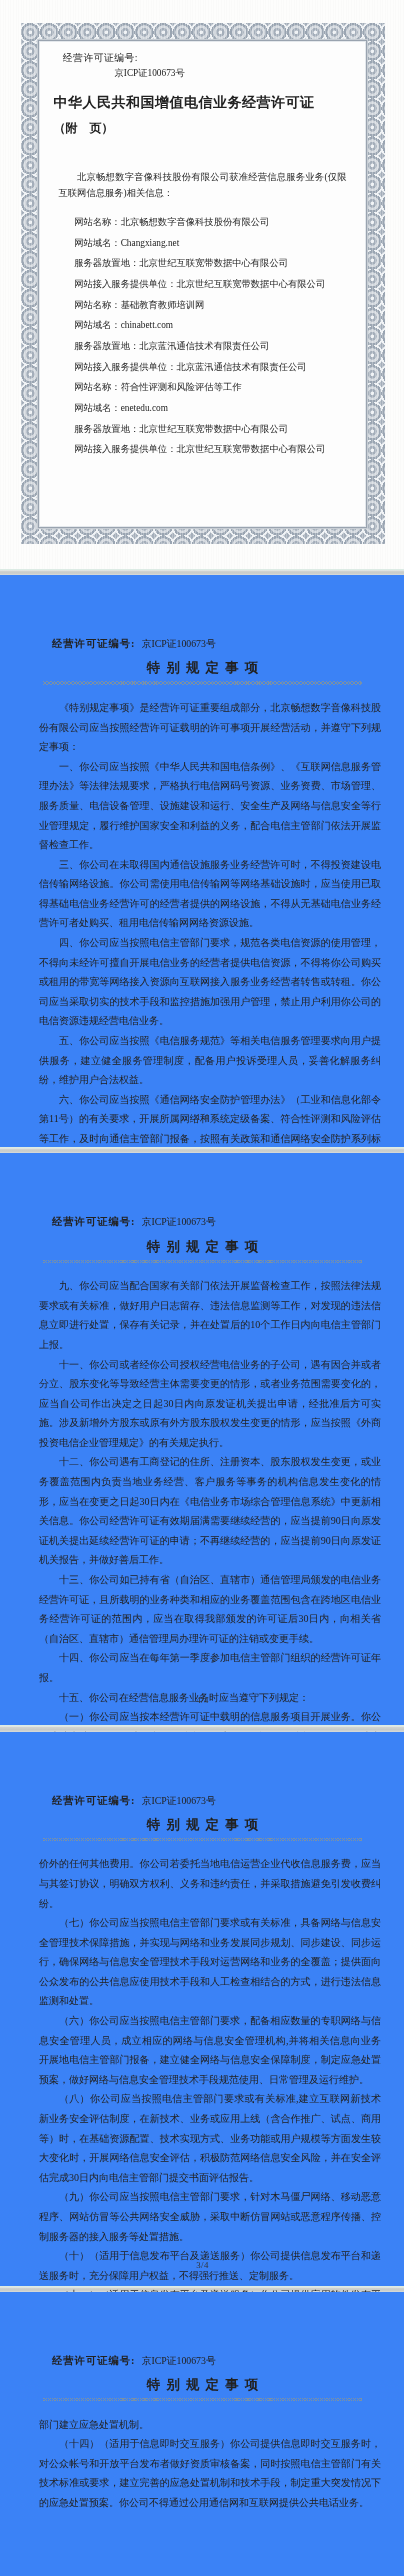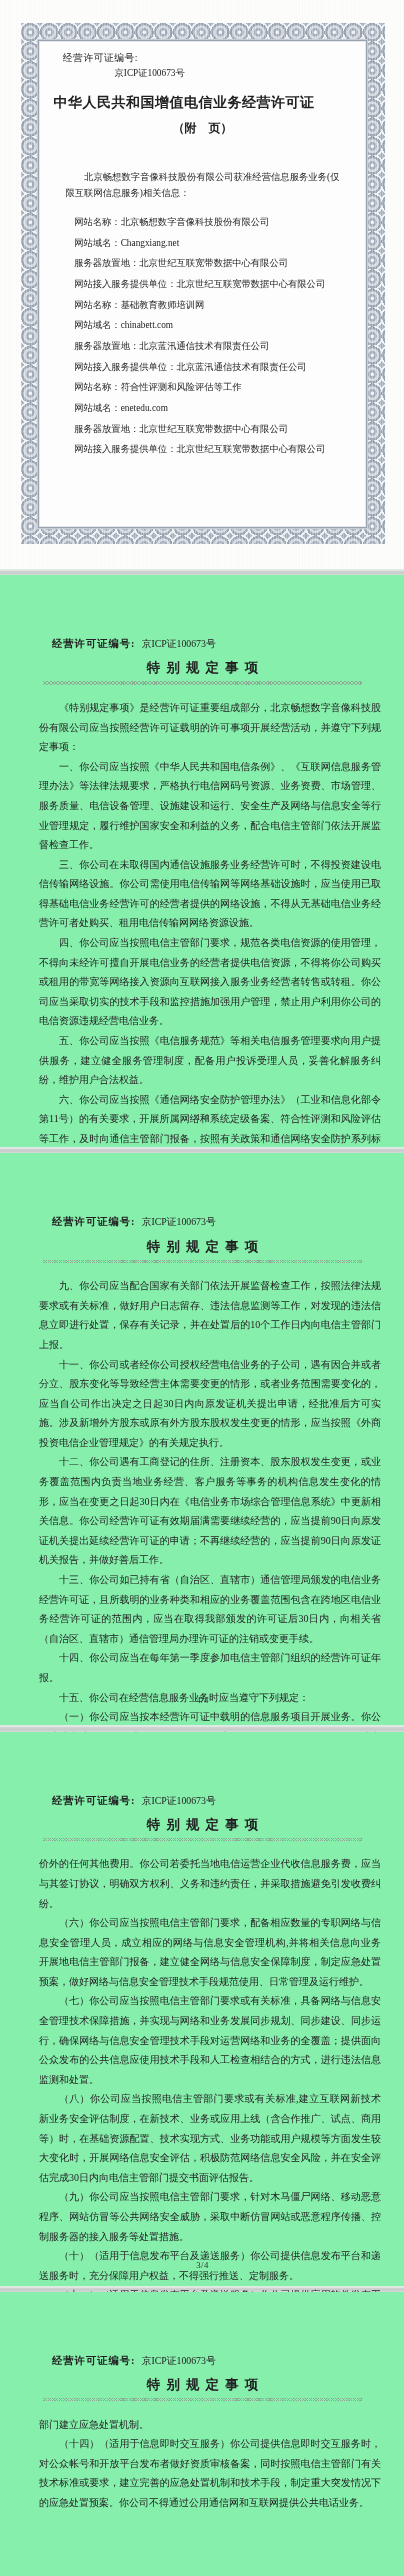--- a/index.html
+++ b/index.html
@@ -37,27 +37,27 @@
   .cert-inner{
     background:#fdfdfd;
     width:100%;height:100%;
     box-sizing:border-box;
     box-shadow:0 0 0 1px #e4e8ec, 0 0 0 2.1px #99a3af, 0 0 0 3.1px #ccd2d9;
     padding:8.2px 13.4px;
   }
   .cert-licrow{margin:2.1px 0 0 9.3px;font-size:9.8px;letter-spacing:0.5px;}
   .cert-licnum{margin:2.1px 0 0 61px;font-size:9.3px;}
   .cert-title{margin:14.4px 0 0;text-align:left;font-size:14px;font-weight:bold;letter-spacing:0.5px;}
-  .cert-subtitle{margin:8.2px 0 0;text-align:center;font-size:12px;font-weight:bold;}
-  .cert-intro{margin:33px 12px 0;font-size:9.3px;line-height:15.5px;text-indent:2em;text-align:justify;}
+  .cert-subtitle{margin:8.2px 0 0;text-align:left;font-size:12px;font-weight:bold;}
+  .cert-intro{margin:33px 5px 0;font-size:9.3px;line-height:15.5px;text-indent:2em;text-align:justify;}
   .cert-entries{margin-top:13.4px;}
   .cert-entries p{margin:0 2.1px 6.7px;font-size:9.3px;line-height:14px;text-indent:2em;text-align:justify;}
 
   
-  .special{position:relative;background:#86efac;box-sizing:border-box;padding-top:62px;}
+  .special{position:relative;background:#3b82f6;box-sizing:border-box;padding-top:62px;}
   .sp-head{margin-left:52px;white-space:nowrap;}
   .sp-head .lbl{font-size:10.3px;font-weight:bold;letter-spacing:1px;}
   .sp-head .num{font-size:9.8px;margin-left:4.1px;}
   .sp-title{margin:8.2px 0 0;text-align:center;font-size:13.4px;font-weight:bold;letter-spacing:6.2px;text-indent:6.2px;}
   .zigzag{
     width:319px;height:3.1px;margin:4.1px auto 0;
     background:
       repeating-linear-gradient(45deg,  #8e968f 0 0.8px, rgba(0,0,0,0) 0.8px 2.6px),
       repeating-linear-gradient(135deg, #8e968f 0 0.8px, rgba(0,0,0,0) 0.8px 2.6px);
     opacity:.75;
@@ -158,22 +158,22 @@
 
   <section class="special h-p4">
     <div class="sp-head">
       <span class="lbl">经营许可证编号:</span>
       <span class="num">京ICP证100673号</span>
     </div>
     <h2 class="sp-title">特别规定事项</h2>
     <div class="zigzag"></div>
     <div class="sp-body">
       <p class="no-indent">价外的任何其他费用。你公司若委托当地电信运营企业代收信息服务费，应当与其签订协议，明确双方权利、义务和违约责任，并采取措施避免引发收费纠纷。</p>
+      <p>（七）你公司应当按照电信主管部门要求或有关标准，具备网络与信息安全管理技术保障措施，并实现与网络和业务发展同步规划、同步建设、同步运行，确保网络与信息安全管理技术手段对运营网络和业务的全覆盖；提供面向公众发布的公共信息应使用技术手段和人工检查相结合的方式，进行违法信息监测和处置。</p>
       <p>（六）你公司应当按照电信主管部门要求，配备相应数量的专职网络与信息安全管理人员，成立相应的网络与信息安全管理机构,并将相关信息向业务开展地电信主管部门报备，建立健全网络与信息安全保障制度，制定应急处置预案，做好网络与信息安全管理技术手段规范使用、日常管理及运行维护。</p>
-      <p>（七）你公司应当按照电信主管部门要求或有关标准，具备网络与信息安全管理技术保障措施，并实现与网络和业务发展同步规划、同步建设、同步运行，确保网络与信息安全管理技术手段对运营网络和业务的全覆盖；提供面向公众发布的公共信息应使用技术手段和人工检查相结合的方式，进行违法信息监测和处置。</p>
       <p>（八）你公司应当按照电信主管部门要求或有关标准,建立互联网新技术新业务安全评估制度，在新技术、业务或应用上线（含合作推广、试点、商用等）时，在基础资源配置、技术实现方式、业务功能或用户规模等方面发生较大变化时，开展网络信息安全评估，积极防范网络信息安全风险，并在安全评估完成30日内向电信主管部门提交书面评估报告。</p>
       <p>（九）你公司应当按照电信主管部门要求，针对木马僵尸网络、移动恶意程序、网站仿冒等公共网络安全威胁，采取中断仿冒网站或恶意程序传播、控制服务器的接入服务等处置措施。</p>
       <p>（十）（适用于信息发布平台及递送服务）你公司提供信息发布平台和递送服务时，充分保障用户权益，不得强行推送、定制服务。</p>
       <p>（十一）（适用于信息发布平台及递送服务）你公司提供应用软件发布平台服务时，应当按照电信主管部门有关标准或要求建设应用软件网络与信息安全管理技术手段，落实对应用软件（含更新版本）的上架前检测和日常巡检措施，明示应用软件获取的用户终端权限及用途，留存历史版本、开发者等应用软件基本信息，对违法违规应用软件及时依法处理，建立黑名单管理制度和用户投诉举报机制，督促应用开发者落实安全责任。</p>
       <p>（十二）（适用于信息搜索查询服务）你公司提供信息搜索查询服务时，应当按照电信主管部门要求或有关标准，具备网络信息安全技术保障措施，不得向用户推送或推荐违法信息。</p>
       <p>（十三）（适用于信息社区平台服务）你公司提供信息社区平台服务时，对公众帐号和开放平台发布者做好资质审核备案，对违反国家相关法律法规或协议约定的，视情节采取警示、限制发布、暂停更新直至关闭账号等措施。你公司应依照有关法律规定，配合电信主管</p>
     </div>
     <div class="sp-footer f-p4">3/4</div>
   </section>
 

